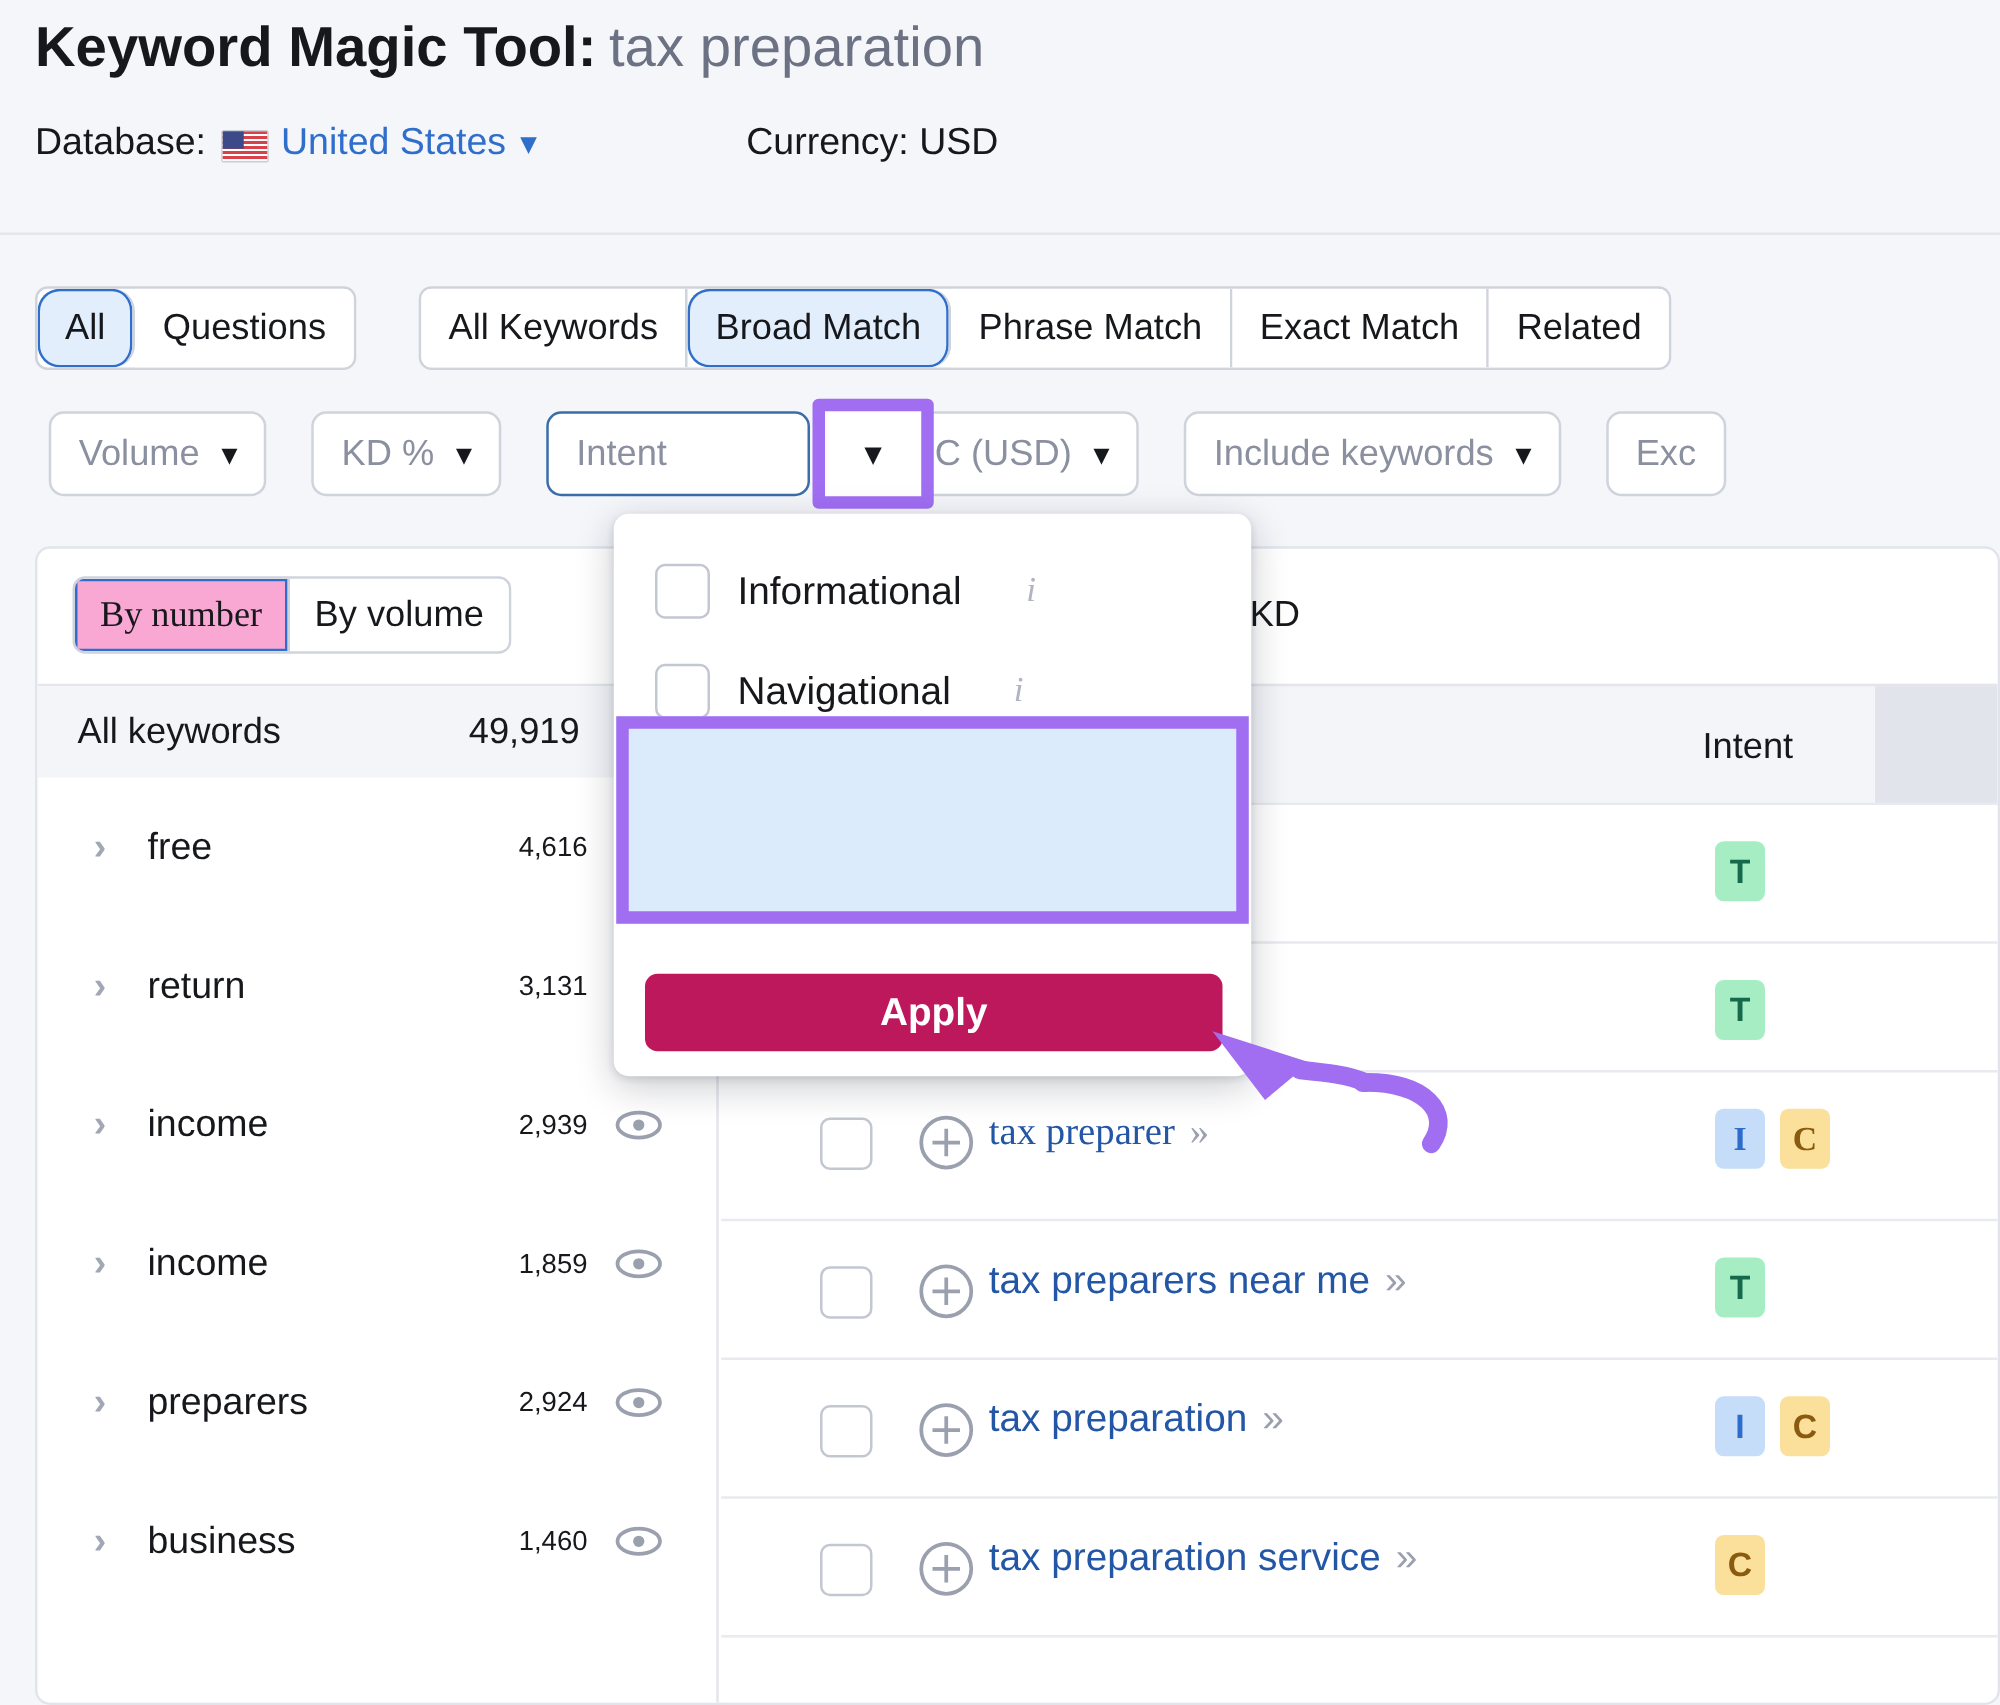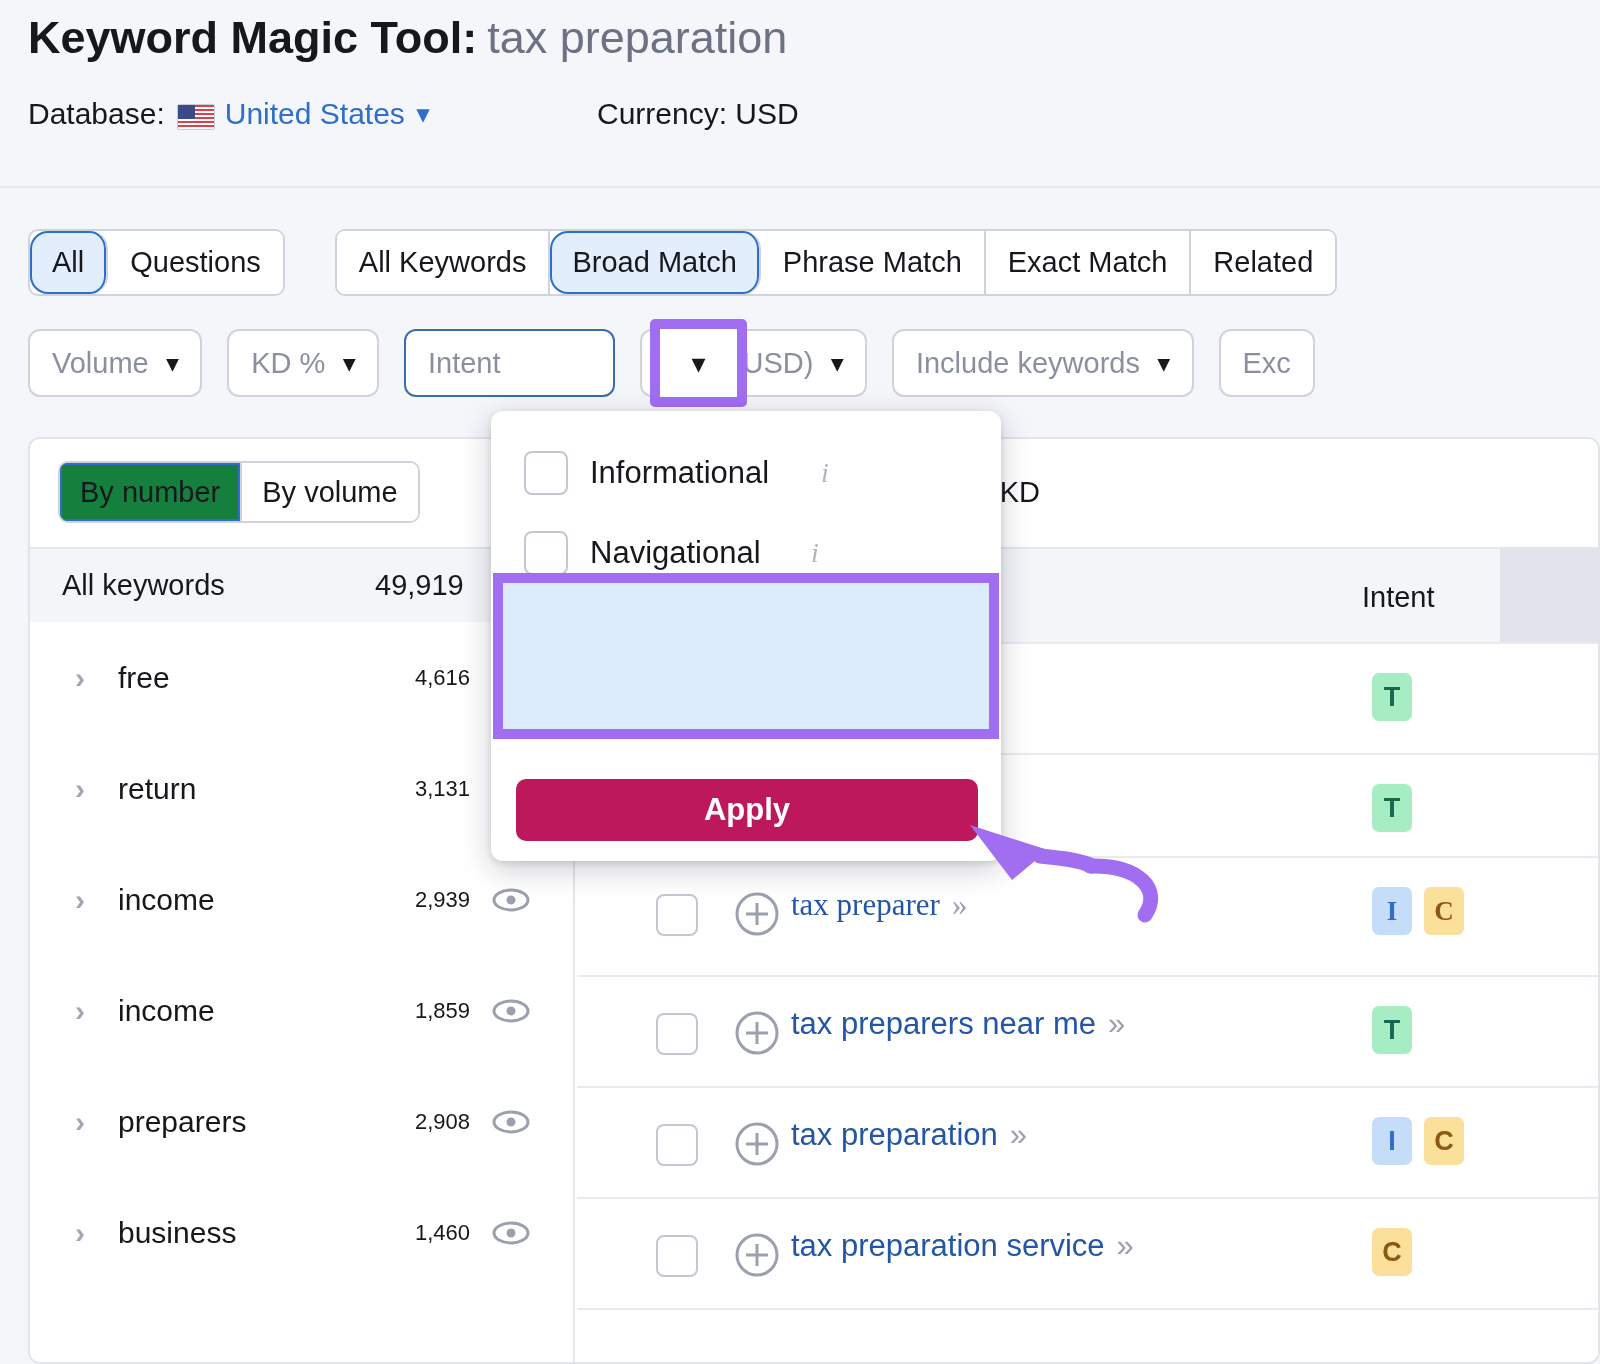--- a/index.html
+++ b/index.html
@@ -31,38 +31,38 @@
   .tabgroup { display: flex; border: 2px solid #cfd3dc; border-radius: 10px; overflow: hidden; background: #fff; height: 67px; }
   .tabgroup.g2 { margin-left: 50px; }
   .tab { display: flex; align-items: center; justify-content: center; padding: 0 22px; font-size: 29px; color: #16181c;
          background: #fff; border-right: 2px solid #cfd3dc; cursor: pointer; white-space: nowrap; }
   .tab:last-child { border-right: none; }
   .tab.active { background: #e3eefc; box-shadow: inset 0 0 0 2px #2f6ecb; border-radius: 18px; }
 
   
   .filterrow { position: absolute; left: 28px; top: 329px; display: flex; align-items: center; }
   .filt { height: 68px; border: 2px solid #cfd3dc; border-radius: 12px; background: #fff; display: flex; align-items: center;
-          padding: 0 22px; margin-right: 25px; font-size: 29px; color: #8b90a0; cursor: pointer; white-space: nowrap; }
+          padding: 0 22px; margin-right: 25px; font-size: 29px; color: #8b90a0; cursor: pointer; white-space: nowrap; margin-left: 11px; }
   .filt .cv { margin-left: 18px; color: #16181c; font-size: 23px; font-weight: bold; }
   .filt.intent { border-color: #3a6ea8; padding-right: 112px; margin-right: 25px; position: relative; }
   .purple-box { position: absolute; left: 650px; top: 319px; width: 97px; height: 88px; border: 10px solid #a16ef2; border-radius: 5px;
                 background: #fff; display: flex; align-items: center; justify-content: center; z-index: 40; }
   .purple-box .cv2 { color: #16181c; font-size: 25px; font-weight: bold; }
 
   
   .card { position: absolute; left: 28px; top: 437px; width: 1572px; height: 927px; background: #fff;
           border: 2px solid #e1e4ea; border-radius: 12px; overflow: hidden; }
 
   
   .side { position: absolute; left: 0; top: 0; width: 545px; height: 927px; background: #fff; border-right: 2px solid #e4e6ec; }
   .side-toggle { position: absolute; left: 28px; top: 22px; display: flex; height: 62px; border: 2px solid #cfd3dc; border-radius: 10px; overflow: hidden; background: #fff; }
   .stab { display: flex; align-items: center; justify-content: center; padding: 0 20px; font-size: 29px; color: #16181c; background: #fff;
           border-right: 2px solid #cfd3dc; cursor: pointer; white-space: nowrap; }
   .stab:last-child { border-right: none; }
-  .stab.active { background: #15803d; box-shadow: inset 0 0 0 2px #2f6ecb; }
+  .stab.active { background: #f9a8d4; box-shadow: inset 0 0 0 2px #2f6ecb; font-family: Liberation Serif, serif; }
   .side-sep { position: absolute; left: 0; top: 108px; width: 545px; height: 2px; background: #e4e6ec; }
   .allkw { position: absolute; left: 0; top: 110px; width: 545px; height: 73px; background: #f4f5f9; display: flex; align-items: center; }
   .allkw .nm { position: absolute; left: 32px; font-size: 29px; color: #16181c; }
   .allkw .vl { position: absolute; left: 345px; font-size: 29px; color: #16181c; }
   .kwlist { position: absolute; left: 0; top: 183px; width: 545px; }
   .kwrow { position: relative; height: 111px; display: flex; align-items: center; }
   .kwrow .arrow { position: absolute; left: 45px; font-size: 30px; color: #a2a7b5; font-weight: bold; }
   .kwrow .nm { position: absolute; left: 88px; font-size: 30px; color: #16181c; }
   .kwrow .vl { position: absolute; left: 290px; width: 150px; text-align: right; font-size: 22px; color: #16181c; }
   .eye { position: absolute; left: 462px; width: 38px; height: 24px; }
@@ -208,21 +208,21 @@
           <span class="nm">income</span>
           <span class="vl">1,859</span>
           <svg class="eye" viewBox="0 0 38 24">
               <ellipse cx="19" cy="12" rx="17" ry="10" fill="none" stroke="#9aa0ae" stroke-width="3"></ellipse>
               <circle cx="19" cy="12" r="4.5" fill="#9aa0ae"></circle>
             </svg>
         </div>
         <div class="kwrow">
           <span class="arrow">›</span>
           <span class="nm">preparers</span>
-          <span class="vl">2,908</span>
+          <span class="vl">2,924</span>
           <svg class="eye" viewBox="0 0 38 24">
               <ellipse cx="19" cy="12" rx="17" ry="10" fill="none" stroke="#9aa0ae" stroke-width="3"></ellipse>
               <circle cx="19" cy="12" r="4.5" fill="#9aa0ae"></circle>
             </svg>
         </div>
         <div class="kwrow">
           <span class="arrow">›</span>
           <span class="nm">business</span>
           <span class="vl">1,460</span>
           <svg class="eye" viewBox="0 0 38 24">

